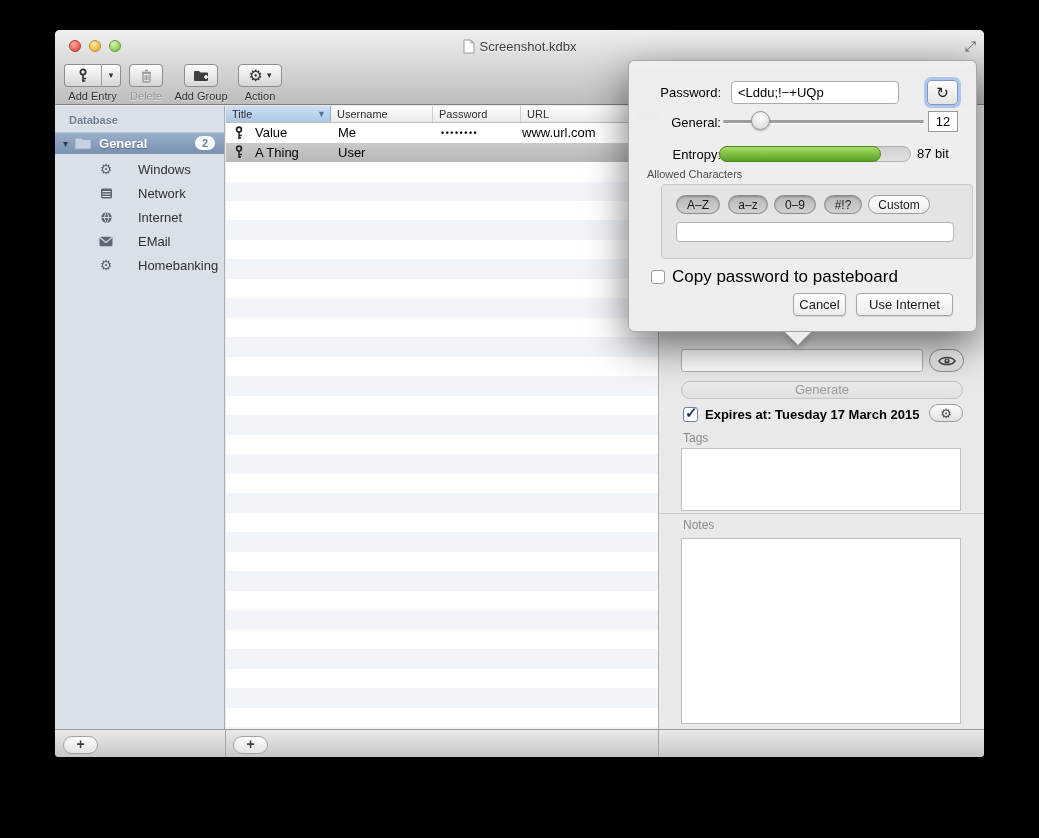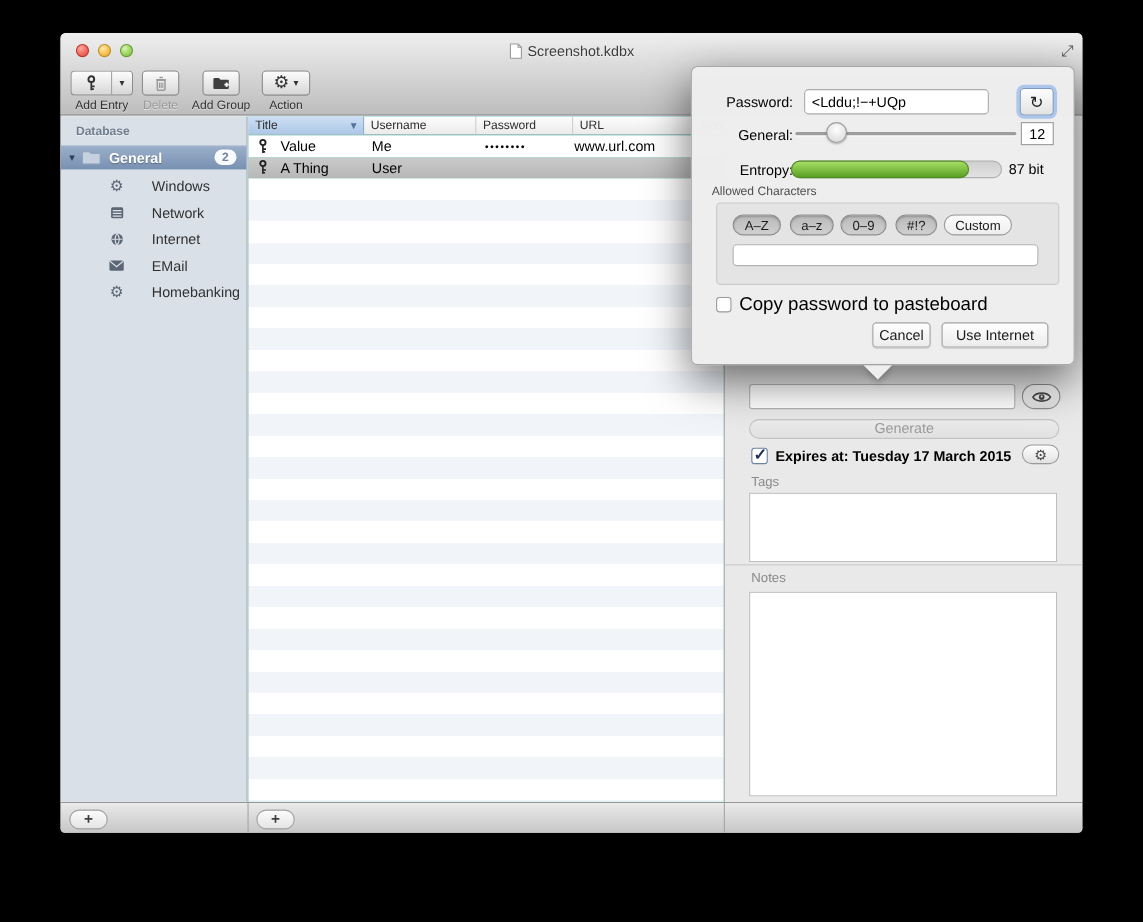--- a/index.html
+++ b/index.html
@@ -30,21 +30,21 @@
   .tb-seg-l { border-radius:4px 0 0 4px; border-right:none; width:37px; }
   .tb-seg-r { border-radius:0 4px 4px 0; border-left:1px solid #9a9a9a; width:20px; }
   .tb-label { margin-top:3px; font-size:11px; color:#303030; text-shadow:0 1px 0 rgba(255,255,255,.55); }
   .tb-label.disabled { color:#9a9a9a; }
   .caret { font-size:9px; color:#333; line-height:1; }
   .gear-glyph { font-size:16px; color:#333; line-height:1; }
 
   
   .main { position:absolute; left:0; top:76px; width:100%; height:623px; }
   .sidebar { position:absolute; left:0; top:0; width:170px; height:100%; background:#d9e0e8; border-right:1px solid #a6aeb8; }
-  .tablearea { position:absolute; left:171px; top:0; width:432px; height:100%; background:#14b8a6; }
+  .tablearea { position:absolute; left:171px; top:0; width:432px; height:100%; background:#d946ef; }
   .panel { position:absolute; left:603px; top:0; width:326px; height:100%; background:#e9e9e9; border-left:1px solid #b0b0b0; }
 
   
   .sb-header { position:absolute; left:14px; top:8px; font-size:11px; font-weight:bold; color:#6f7d8c;
     text-shadow:0 1px 0 rgba(255,255,255,.6); }
   .sb-group { position:absolute; left:0; top:26px; width:100%; height:22px;
     background:linear-gradient(#9cb0ca,#7890b2); display:flex; align-items:center;
     box-shadow:inset 0 1px 0 rgba(255,255,255,.25); }
   .sb-disc { margin-left:8px; font-size:10px; color:#2e3d55; }
   .sb-folder { margin-left:6px; }
@@ -119,21 +119,21 @@
   .slider-thumb { position:absolute; left:122px; top:50px; width:19px; height:19px; border-radius:50%;
     background:radial-gradient(circle at 50% 35%, #ffffff, #dcdcdc 80%); border:1px solid #9a9a9a; box-shadow:0 1px 2px rgba(0,0,0,.3); }
   .len-box { position:absolute; left:299px; top:50px; width:30px; height:21px; background:#fff; border:1px solid #989898;
     font-size:13px; text-align:center; line-height:19px; color:#000; }
   .entropy-track { position:absolute; left:90px; top:85px; width:192px; height:16px; border-radius:8px;
     background:linear-gradient(#cfcfcf,#e2e2e2); border:1px solid #b0b0b0; }
   .entropy-fill { position:absolute; left:-1px; top:-1px; width:162px; height:16px; border-radius:8px;
     background:linear-gradient(#a8de67,#58a023); border:1px solid #4d8d1e; }
   .entropy-val { position:absolute; left:288px; top:85px; font-size:13px; color:#000; }
   .allowed-label { position:absolute; left:18px; top:107px; font-size:11px; color:#4e4e4e; }
-  .groupbox { position:absolute; left:22px; top:123px; width:312px; height:75px; background:#e4e4e4;
+  .groupbox { position:absolute; left:32px; top:123px; width:312px; height:75px; background:#e4e4e4;
     border:1px solid #c9c9c9; border-radius:4px; }
   .seg { position:absolute; top:10px; height:19px; border-radius:10px; font-size:12px; color:#1a1a1a;
     display:flex; align-items:center; justify-content:center; }
   .seg-on { background:linear-gradient(#b9b9b9,#d0d0d0); border:1px solid #8b8b8b; box-shadow:inset 0 1px 2px rgba(0,0,0,.25); }
   .seg-off { background:linear-gradient(#fdfdfd,#ededed); border:1px solid #9c9c9c; }
   .seg1 { left:14px; width:44px; } .seg2 { left:66px; width:40px; } .seg3 { left:112px; width:42px; }
   .seg4 { left:162px; width:38px; } .seg5 { left:206px; width:62px; }
   .custom-field { position:absolute; left:14px; top:37px; width:278px; height:20px; background:#fff;
     border:1px solid #b3b3b3; border-radius:4px; font-size:12px; padding:0 5px; font-family:"Liberation Sans",sans-serif; }
   .copy-row { position:absolute; left:22px; top:206px; display:flex; align-items:center; }

